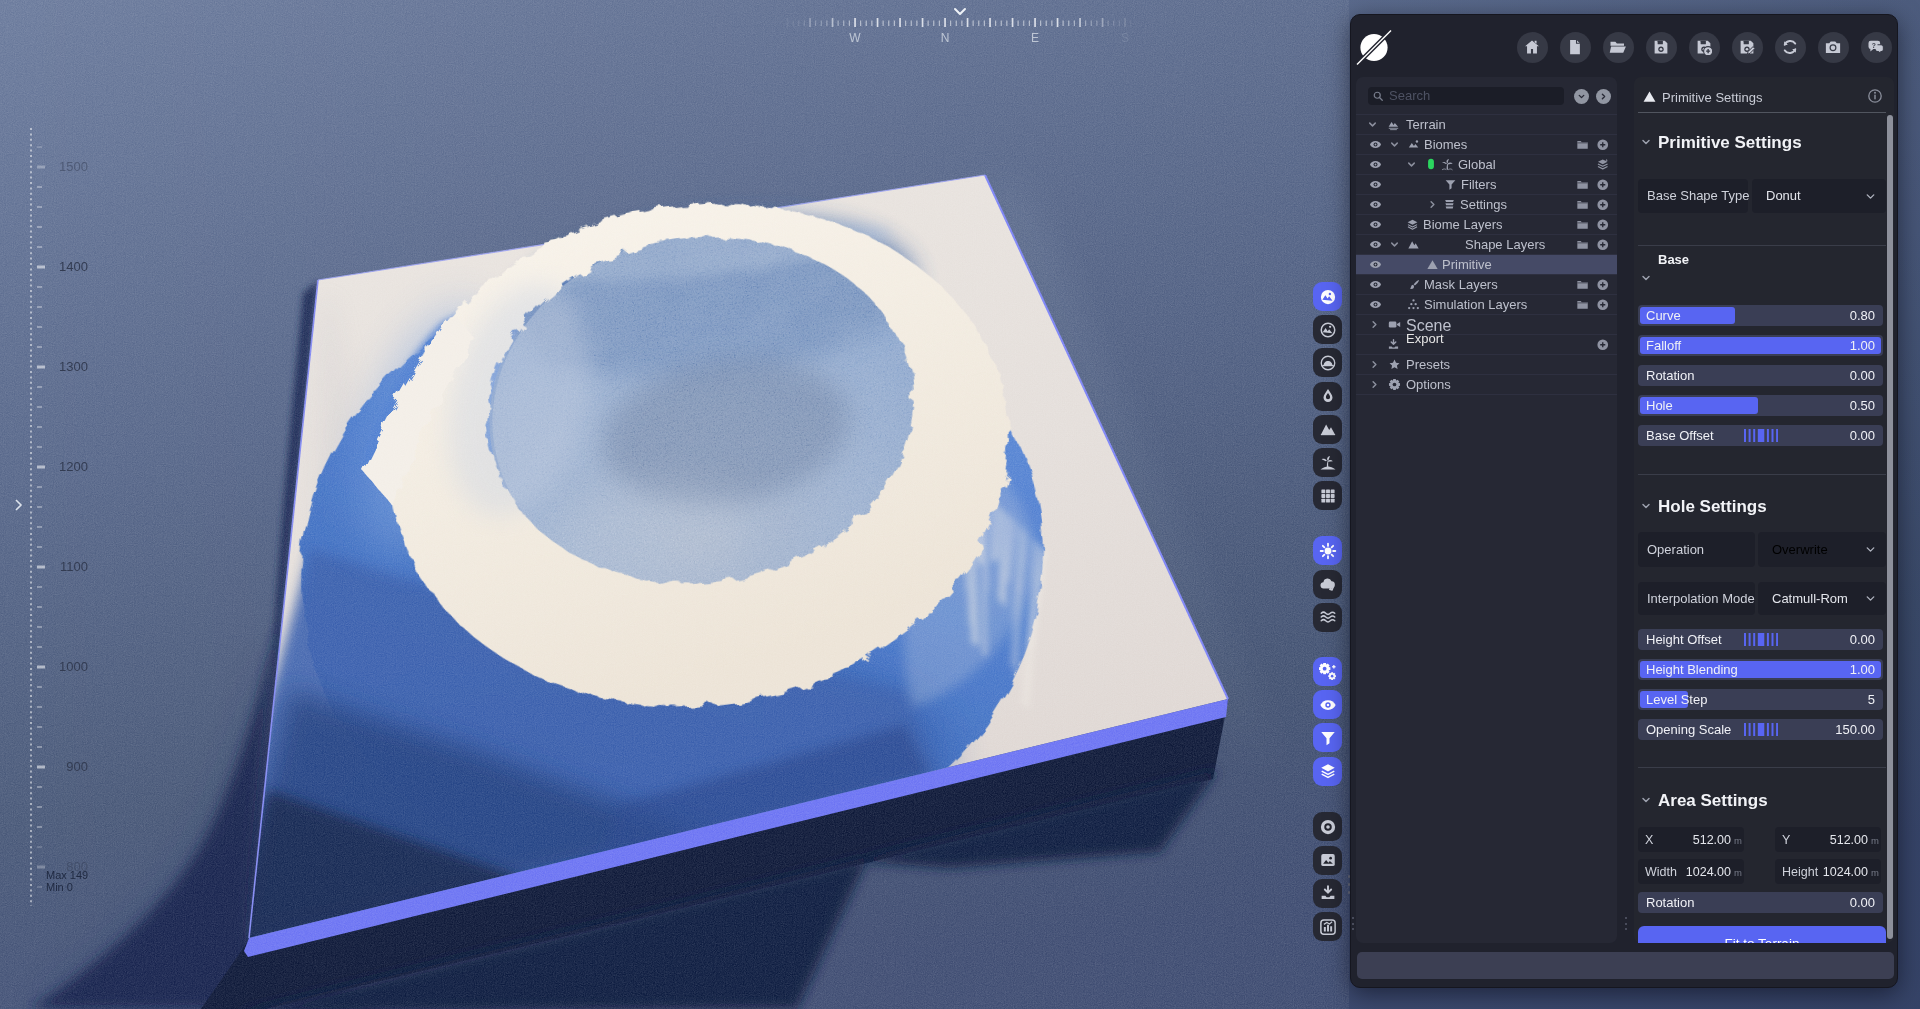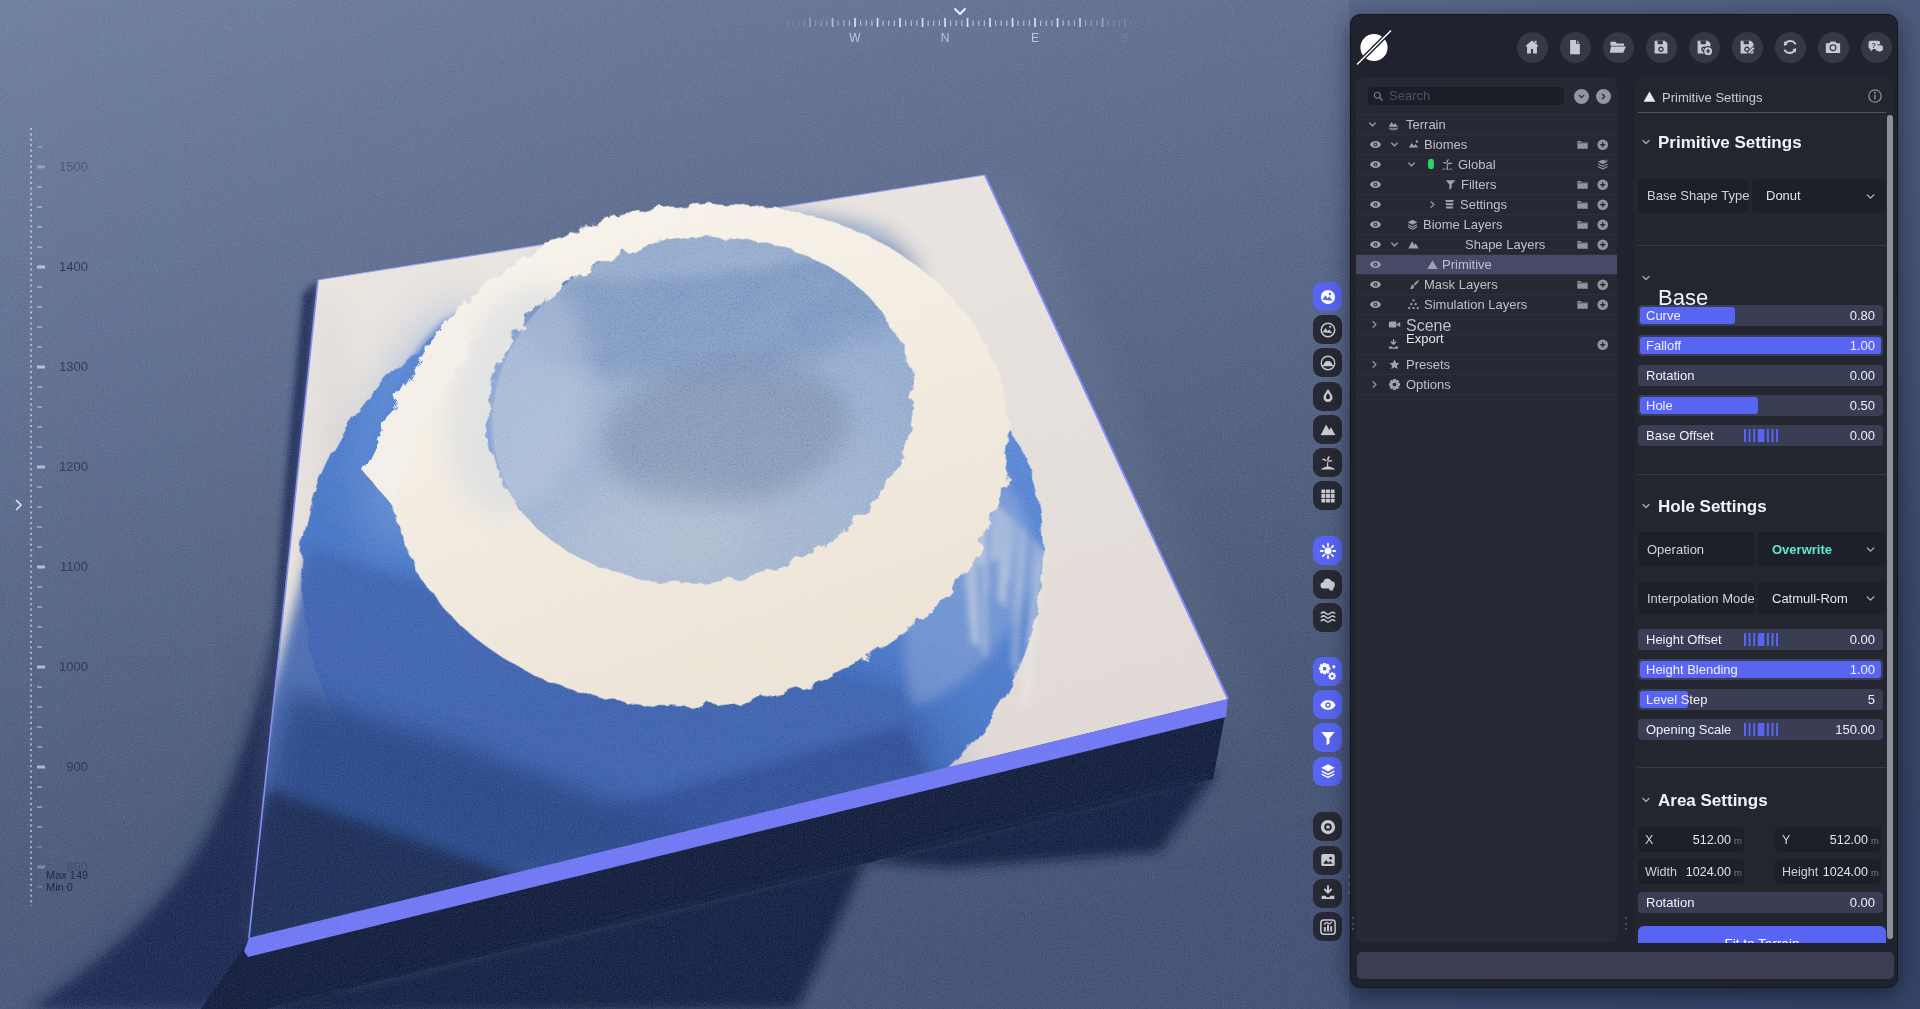--- a/index.html
+++ b/index.html
@@ -769,21 +769,21 @@
 <div class="abs" style="left:1647px;top:188px;font-size:13px;color:#cfd2db;font-weight:normal;white-space:nowrap">Base Shape Type</div>
 <div class="abs" style="left:1752px;top:179px;width:134px;height:34px;background:#1d1f29;border-radius:4px"></div>
 <div class="abs" style="left:1766px;top:188px;font-size:13px;color:#e4e6ec;font-weight:normal;white-space:nowrap">Donut</div>
 <svg class="abs" style="left:1864px;top:190px" width="13" height="13" viewBox="0 0 24 24">
     <path d="M6 9l6 6 6-6" stroke="#aeb2bd" stroke-width="2.6" fill="none" stroke-linecap="round" stroke-linejoin="round"></path>
   </svg>
 <div class="abs" style="left:1638px;top:245px;width:248px;height:1px;background:#3a3d49"></div>
 <svg class="abs" style="left:1640px;top:272px" width="12" height="12" viewBox="0 0 24 24">
     <path d="M6 9l6 6 6-6" stroke="#9ca0ad" stroke-width="3" fill="none" stroke-linecap="round" stroke-linejoin="round"></path>
   </svg>
-<div class="abs" style="left:1658px;top:285px;font-size:22px;color:#f2f3f7;font-weight:normal;white-space:nowrap">Base</div>
+<div class="abs" style="left:1658px;top:252px;font-size:13px;color:#f2f3f7;font-weight:bold;white-space:nowrap">Base</div>
 <div class="abs" style="left:1638px;top:305px;width:245px;height:21px;background:#3a3e55;border-radius:4px"></div>
 <div class="abs" style="left:1640px;top:307px;width:95px;height:17px;background:#5865f2;border-radius:3px"></div>
 <div class="abs" style="left:1646px;top:308px;font-size:13px;color:#f0f1f6;font-weight:normal;white-space:nowrap">Curve</div>
 <div class="abs" style="right:45px;top:308px;font-size:13px;color:#f0f1f6;font-weight:normal;white-space:nowrap">0.80</div>
 <div class="abs" style="left:1638px;top:335px;width:245px;height:21px;background:#3a3e55;border-radius:4px"></div>
 <div class="abs" style="left:1640px;top:337px;width:241px;height:17px;background:#5865f2;border-radius:3px"></div>
 <div class="abs" style="left:1646px;top:338px;font-size:13px;color:#f0f1f6;font-weight:normal;white-space:nowrap">Falloff</div>
 <div class="abs" style="right:45px;top:338px;font-size:13px;color:#f0f1f6;font-weight:normal;white-space:nowrap">1.00</div>
 <div class="abs" style="left:1638px;top:365px;width:245px;height:21px;background:#3a3e55;border-radius:4px"></div>
 <div class="abs" style="left:1646px;top:368px;font-size:13px;color:#f0f1f6;font-weight:normal;white-space:nowrap">Rotation</div>
@@ -805,21 +805,21 @@
 <div class="abs" style="left:1646px;top:428px;font-size:13px;color:#f0f1f6;font-weight:normal;white-space:nowrap">Base Offset</div>
 <div class="abs" style="right:45px;top:428px;font-size:13px;color:#f0f1f6;font-weight:normal;white-space:nowrap">0.00</div>
 <div class="abs" style="left:1638px;top:474px;width:248px;height:1px;background:#3a3d49"></div>
 <svg class="abs" style="left:1640px;top:500px" width="12" height="12" viewBox="0 0 24 24">
     <path d="M6 9l6 6 6-6" stroke="#9ca0ad" stroke-width="3" fill="none" stroke-linecap="round" stroke-linejoin="round"></path>
   </svg>
 <div class="abs" style="left:1658px;top:497px;font-size:17px;color:#f2f3f7;font-weight:bold;white-space:nowrap">Hole Settings</div>
 <div class="abs" style="left:1638px;top:532px;width:117px;height:35px;background:#1d1f29;border-radius:4px"></div>
 <div class="abs" style="left:1647px;top:542px;font-size:13px;color:#cfd2db;font-weight:normal;white-space:nowrap">Operation</div>
 <div class="abs" style="left:1758px;top:532px;width:128px;height:35px;background:#1d1f29;border-radius:4px"></div>
-<div class="abs" style="left:1772px;top:542px;font-size:13px;color:#5eead4;font-weight:bold;white-space:nowrap">Overwrite</div>
+<div class="abs" style="left:1772px;top:542px;font-size:13px;color:#000000;font-weight:normal;white-space:nowrap">Overwrite</div>
 <svg class="abs" style="left:1864px;top:543px" width="13" height="13" viewBox="0 0 24 24">
     <path d="M6 9l6 6 6-6" stroke="#aeb2bd" stroke-width="2.6" fill="none" stroke-linecap="round" stroke-linejoin="round"></path>
   </svg>
 <div class="abs" style="left:1638px;top:582px;width:117px;height:33px;background:#1d1f29;border-radius:4px"></div>
 <div class="abs" style="left:1647px;top:591px;font-size:13px;color:#cfd2db;font-weight:normal;white-space:nowrap">Interpolation Mode</div>
 <div class="abs" style="left:1758px;top:582px;width:128px;height:33px;background:#1d1f29;border-radius:4px"></div>
 <div class="abs" style="left:1772px;top:591px;font-size:13px;color:#e4e6ec;font-weight:normal;white-space:nowrap">Catmull-Rom</div>
 <svg class="abs" style="left:1864px;top:592px" width="13" height="13" viewBox="0 0 24 24">
     <path d="M6 9l6 6 6-6" stroke="#aeb2bd" stroke-width="2.6" fill="none" stroke-linecap="round" stroke-linejoin="round"></path>
   </svg>

